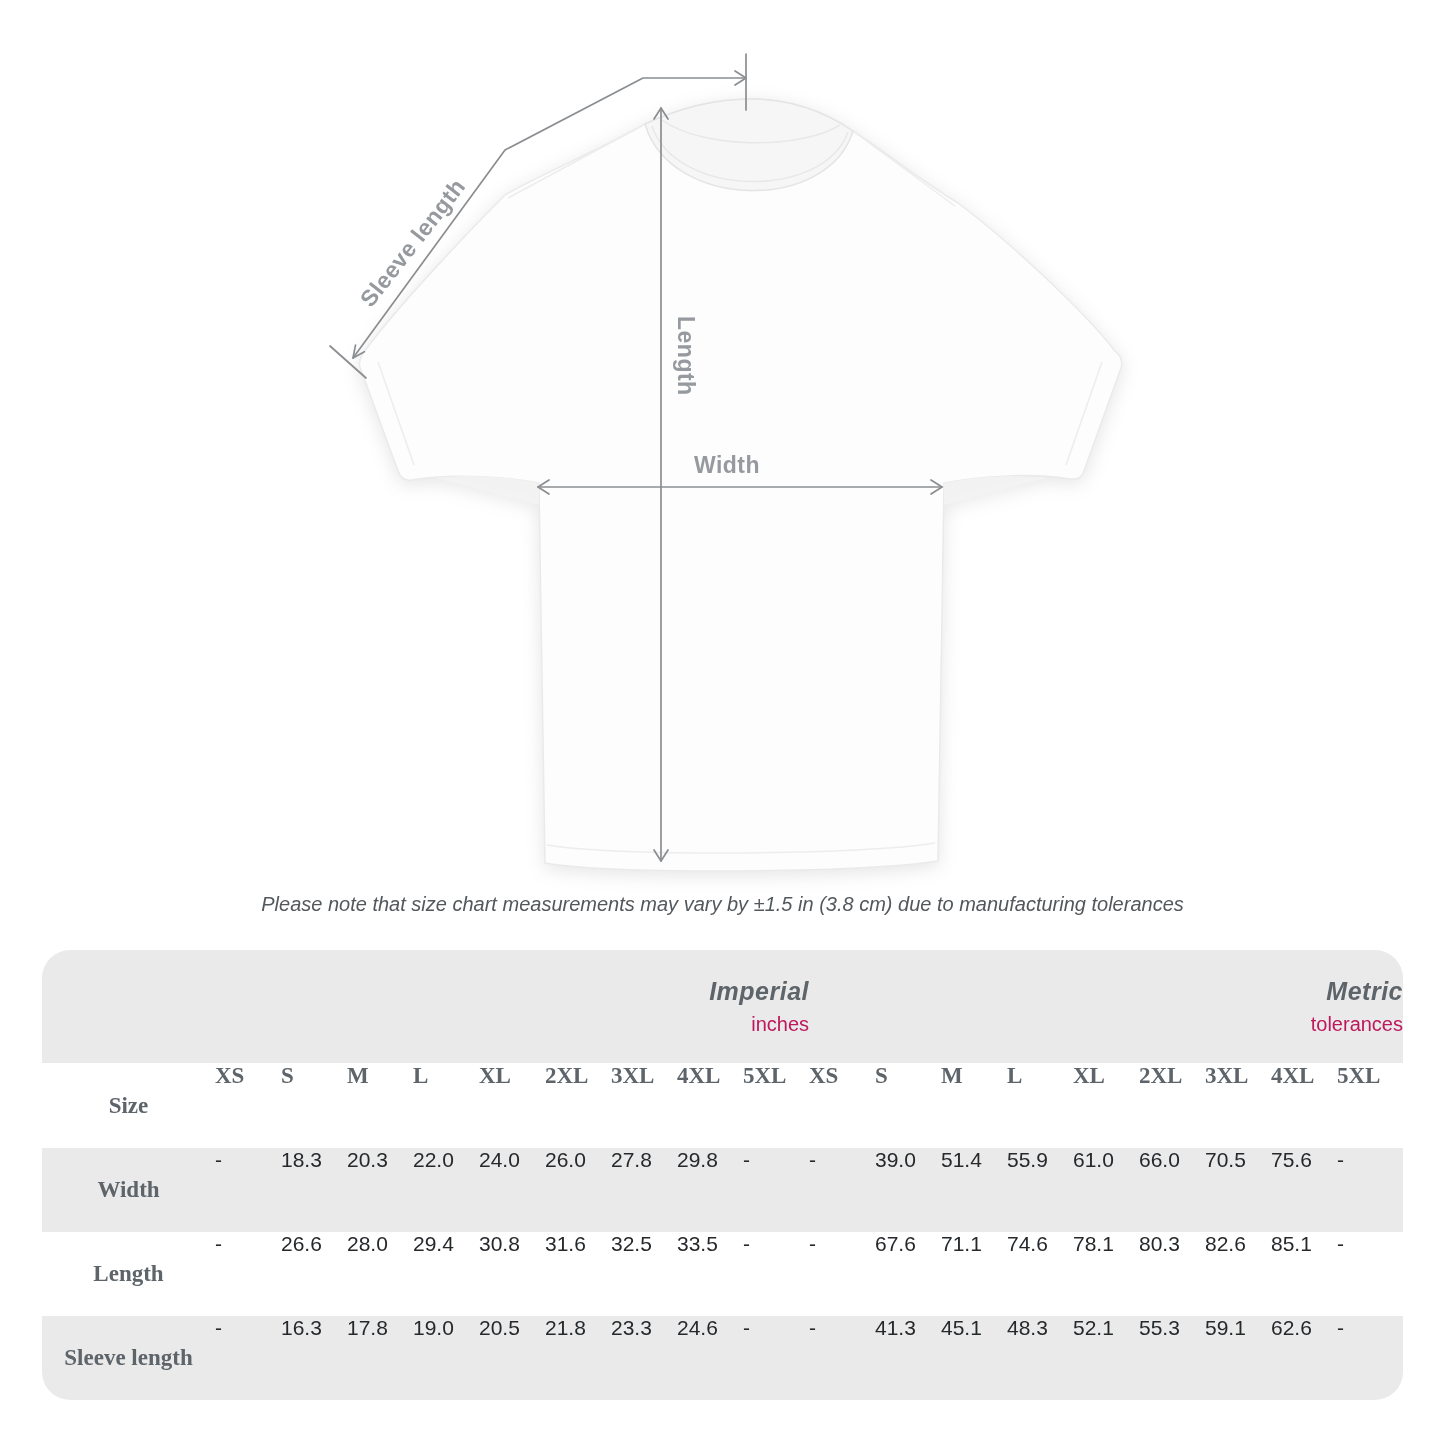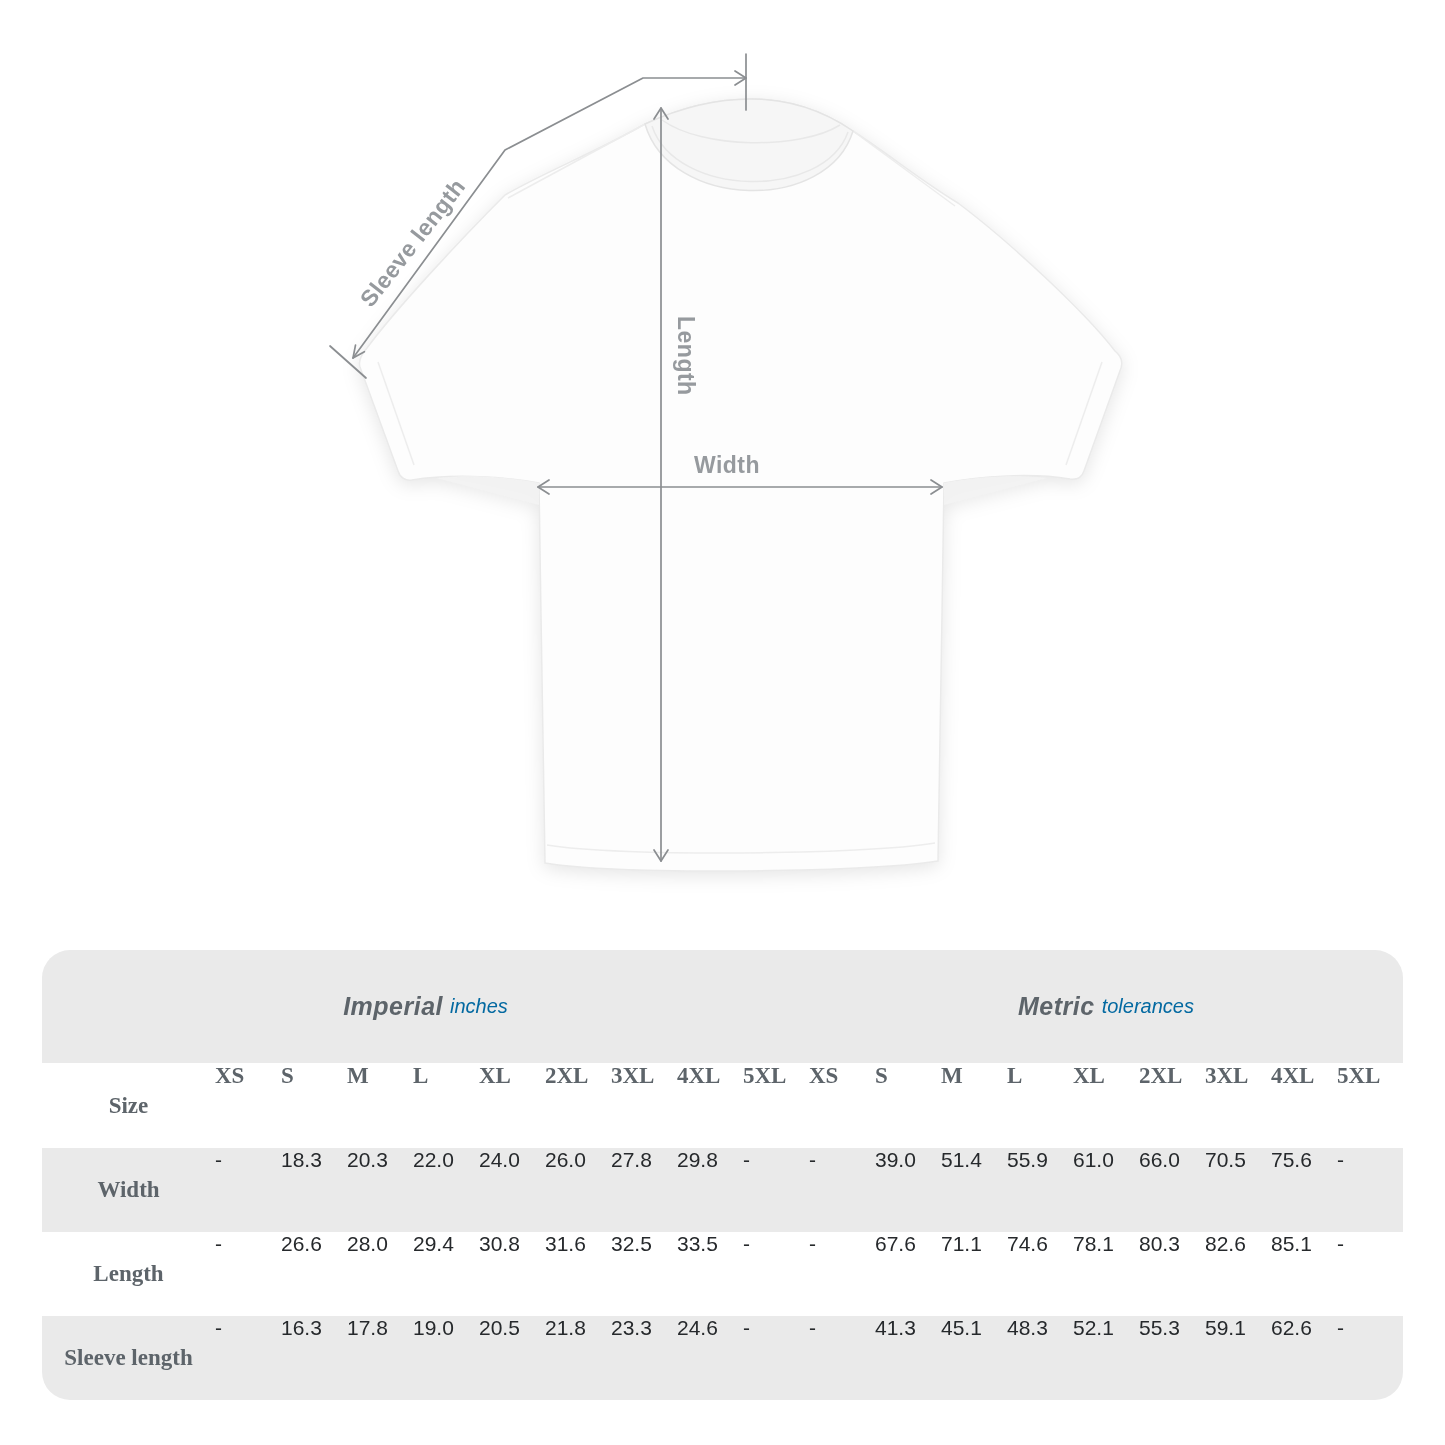--- a/index.html
+++ b/index.html
@@ -16,23 +16,23 @@
   .label-width{left:727px;top:465px;transform:translate(-50%,-50%);}
 
   
   .note{position:absolute;left:0;top:893px;width:1445px;text-align:center;
         font-style:italic;font-size:20px;color:#53585c;}
 
   
   .size-table{position:absolute;left:42px;top:950px;width:1361px;height:450px;
               border-radius:28px;overflow:hidden;}
   .band{height:113px;display:grid;grid-template-columns:767px 594px;background:#eaeaea;}
-  .band .group{display:flex;flex-direction:row;align-items:center;justify-content:center;gap:7px;}
+  .band .group{display:flex;flex-direction:column;align-items:flex-end;justify-content:center;gap:7px;}
   .band .title{font-style:italic;font-weight:bold;font-size:25px;color:#5d646a;letter-spacing:.5px;}
-  .band .subtitle{font-style:italic;font-size:20px;color:#0369a1;}
+  .band .subtitle{font-size:20px;color:#be185d;}
   .row{display:grid;grid-template-columns:173px repeat(18,1fr);}
   .row.hdr{height:85px;}
   .row.data{height:84px;}
   .row.white{background:#ffffff;--sep:#e4e4e4;}
   .row.gray{background:#eaeaea;--sep:rgba(255,255,255,.85);}
   .row > .cell{display:flex;align-items:center;justify-content:center;}
   .row > *:not(:first-child){border-left:1px solid var(--sep);}
   .contents{display:contents;}
   .cell.lbl{font-weight:bold;font-size:23px;color:#5d646a;font-family:Liberation Serif, serif;}
   .cell.num{font-size:21px;color:#26292c;}
@@ -106,20 +106,21 @@
         <path d="M 549 480 L 538 487 L 549 494"></path>
         <path d="M 931 480 L 942 487 L 931 494"></path>
       </g>
     </g>
   </svg>
 
   <div class="dim-label label-sleeve">Sleeve length</div>
   <div class="dim-label label-length">Length</div>
   <div class="dim-label label-width">Width</div>
 
+  <div class="note">Please note that size chart measurements may vary by ±1.5 in (3.8 cm) due to manufacturing tolerances</div>
 
   <div class="size-table">
 
     <div class="band">
       <div class="group">
         <div class="title">Imperial</div>
         <div class="subtitle">inches</div>
       </div>
       <div class="group">
         <div class="title">Metric</div>

